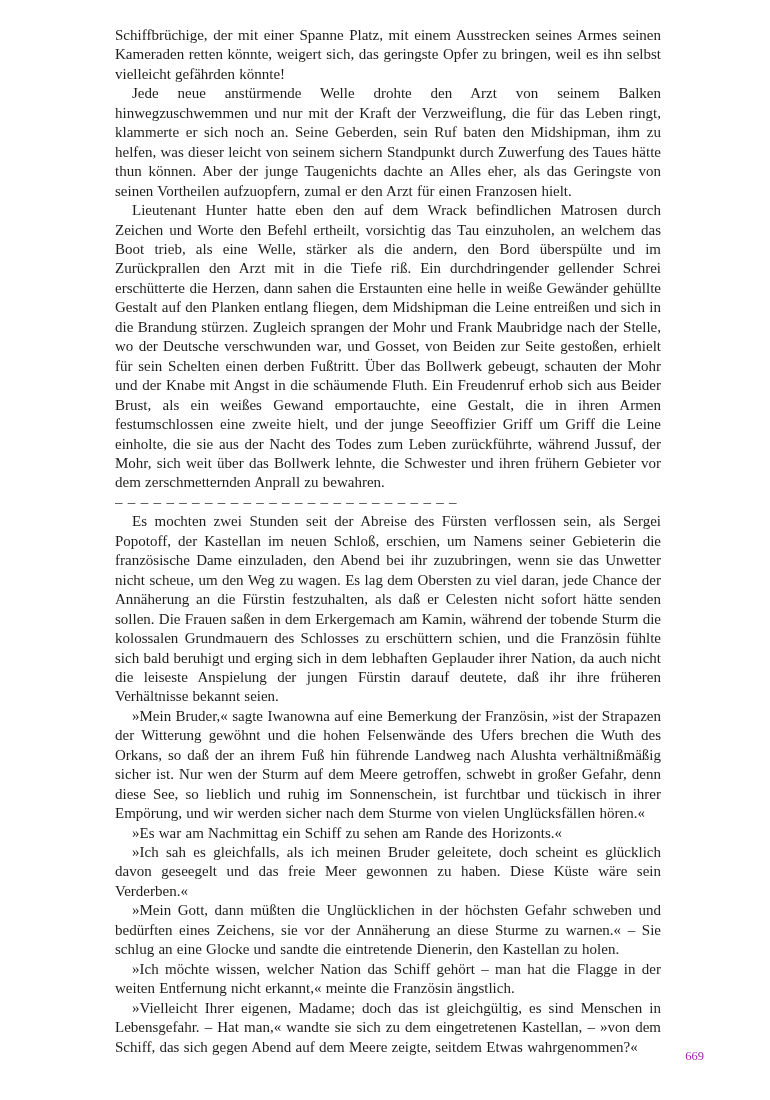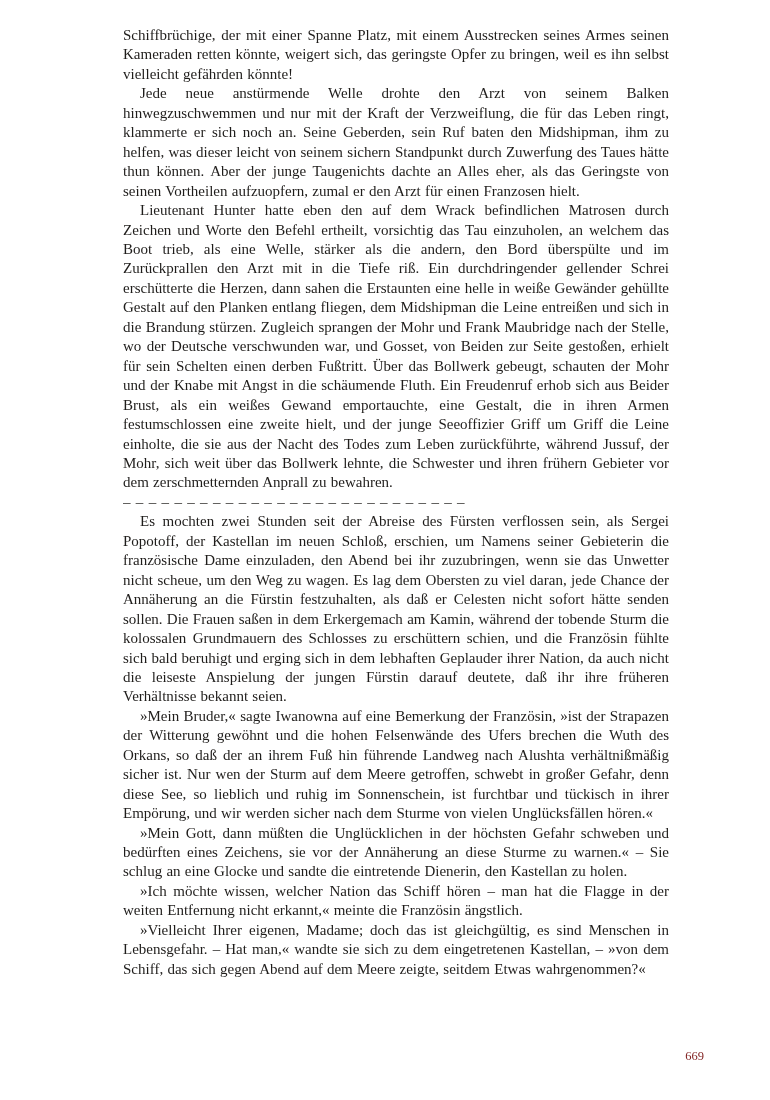--- a/index.html
+++ b/index.html
@@ -12,21 +12,20 @@
     background: #ffffff;
     position: relative;
     overflow: hidden;
     font-family: "Liberation Serif", "DejaVu Serif", serif;
     color: #1f1d1b;
   }
   .page {
     position: absolute;
     inset: 0;
     background: #ffffff;
-    margin-left: 8px;
   }
   .text-block {
     position: absolute;
     left: 115px;
     top: 26px;
     width: 546px;
   }
   .text-block p {
     margin: 0;
     font-size: 15px;
@@ -45,32 +44,34 @@
     letter-spacing: 0.8px;
     color: #2a2826;
     overflow: hidden;
   }
   .page-number {
     position: absolute;
     top: 1048px;
     right: 66px;
     font-size: 12.5px;
     line-height: 16px;
-    color: #7f1d1d;
+    color: #a21caf;
   }
 </style>
 </head>
 <body>
 
 <div class="page">
   <div class="text-block">
       <p class="no-indent">Schiffbrüchige, der mit einer Spanne Platz, mit einem Ausstrecken seines Armes seinen Kameraden retten könnte, weigert sich, das geringste Opfer zu bringen, weil es ihn selbst vielleicht gefährden könnte!</p>
       <p>Jede neue anstürmende Welle drohte den Arzt von seinem Balken hinwegzuschwemmen und nur mit der Kraft der Verzweiflung, die für das Leben ringt, klammerte er sich noch an. Seine Geberden, sein Ruf baten den Midshipman, ihm zu helfen, was dieser leicht von seinem sichern Standpunkt durch Zuwerfung des Taues hätte thun können. Aber der junge Taugenichts dachte an Alles eher, als das Geringste von seinen Vortheilen aufzuopfern, zumal er den Arzt für einen Franzosen hielt.</p>
       <p>Lieutenant Hunter hatte eben den auf dem Wrack befindlichen Matrosen durch Zeichen und Worte den Befehl ertheilt, vorsichtig das Tau einzuholen, an welchem das Boot trieb, als eine Welle, stärker als die andern, den Bord überspülte und im Zurückprallen den Arzt mit in die Tiefe riß. Ein durchdringender gellender Schrei erschütterte die Herzen, dann sahen die Erstaunten eine helle in weiße Gewänder gehüllte Gestalt auf den Planken entlang fliegen, dem Midshipman die Leine entreißen und sich in die Brandung stürzen. Zugleich sprangen der Mohr und Frank Maubridge nach der Stelle, wo der Deutsche verschwunden war, und Gosset, von Beiden zur Seite gestoßen, erhielt für sein Schelten einen derben Fußtritt. Über das Bollwerk gebeugt, schauten der Mohr und der Knabe mit Angst in die schäumende Fluth. Ein Freudenruf erhob sich aus Beider Brust, als ein weißes Gewand emportauchte, eine Gestalt, die in ihren Armen festumschlossen eine zweite hielt, und der junge Seeoffizier Griff um Griff die Leine einholte, die sie aus der Nacht des Todes zum Leben zurückführte, während Jussuf, der Mohr, sich weit über das Bollwerk lehnte, die Schwester und ihren frühern Gebieter vor dem zerschmetternden Anprall zu bewahren.</p>
       <div class="separator">– – – – – – – – – – – – – – – – – – – – – – – – – – –</div>
       <p>Es mochten zwei Stunden seit der Abreise des Fürsten verflossen sein, als Sergei Popotoff, der Kastellan im neuen Schloß, erschien, um Namens seiner Gebieterin die französische Dame einzuladen, den Abend bei ihr zuzubringen, wenn sie das Unwetter nicht scheue, um den Weg zu wagen. Es lag dem Obersten zu viel daran, jede Chance der Annäherung an die Fürstin festzuhalten, als daß er Celesten nicht sofort hätte senden sollen. Die Frauen saßen in dem Erkergemach am Kamin, während der tobende Sturm die kolossalen Grundmauern des Schlosses zu erschüttern schien, und die Französin fühlte sich bald beruhigt und erging sich in dem lebhaften Geplauder ihrer Nation, da auch nicht die leiseste Anspielung der jungen Fürstin darauf deutete, daß ihr ihre früheren Verhältnisse bekannt seien.</p>
       <p>»Mein Bruder,« sagte Iwanowna auf eine Bemerkung der Französin, »ist der Strapazen der Witterung gewöhnt und die hohen Felsenwände des Ufers brechen die Wuth des Orkans, so daß der an ihrem Fuß hin führende Landweg nach Alushta verhältnißmäßig sicher ist. Nur wen der Sturm auf dem Meere getroffen, schwebt in großer Gefahr, denn diese See, so lieblich und ruhig im Sonnenschein, ist furchtbar und tückisch in ihrer Empörung, und wir werden sicher nach dem Sturme von vielen Unglücksfällen hören.«</p>
+      <p>»Es war am Nachmittag ein Schiff zu sehen am Rande des Horizonts.«</p>
+      <p>»Ich sah es gleichfalls, als ich meinen Bruder geleitete, doch scheint es glücklich davon geseegelt und das freie Meer gewonnen zu haben. Diese Küste wäre sein Verderben.«</p>
       <p>»Mein Gott, dann müßten die Unglücklichen in der höchsten Gefahr schweben und bedürften eines Zeichens, sie vor der Annäherung an diese Sturme zu warnen.« – Sie schlug an eine Glocke und sandte die eintretende Dienerin, den Kastellan zu holen.</p>
-      <p>»Ich möchte wissen, welcher Nation das Schiff hören – man hat die Flagge in der weiten Entfernung nicht erkannt,« meinte die Französin ängstlich.</p>
+      <p>»Ich möchte wissen, welcher Nation das Schiff gehört – man hat die Flagge in der weiten Entfernung nicht erkannt,« meinte die Französin ängstlich.</p>
       <p>»Vielleicht Ihrer eigenen, Madame; doch das ist gleichgültig, es sind Menschen in Lebensgefahr. – Hat man,« wandte sie sich zu dem eingetretenen Kastellan, – »von dem Schiff, das sich gegen Abend auf dem Meere zeigte, seitdem Etwas wahrgenommen?«</p>
     </div>
   <div class="page-number">669</div>
 </div>
 
 </body></html>

